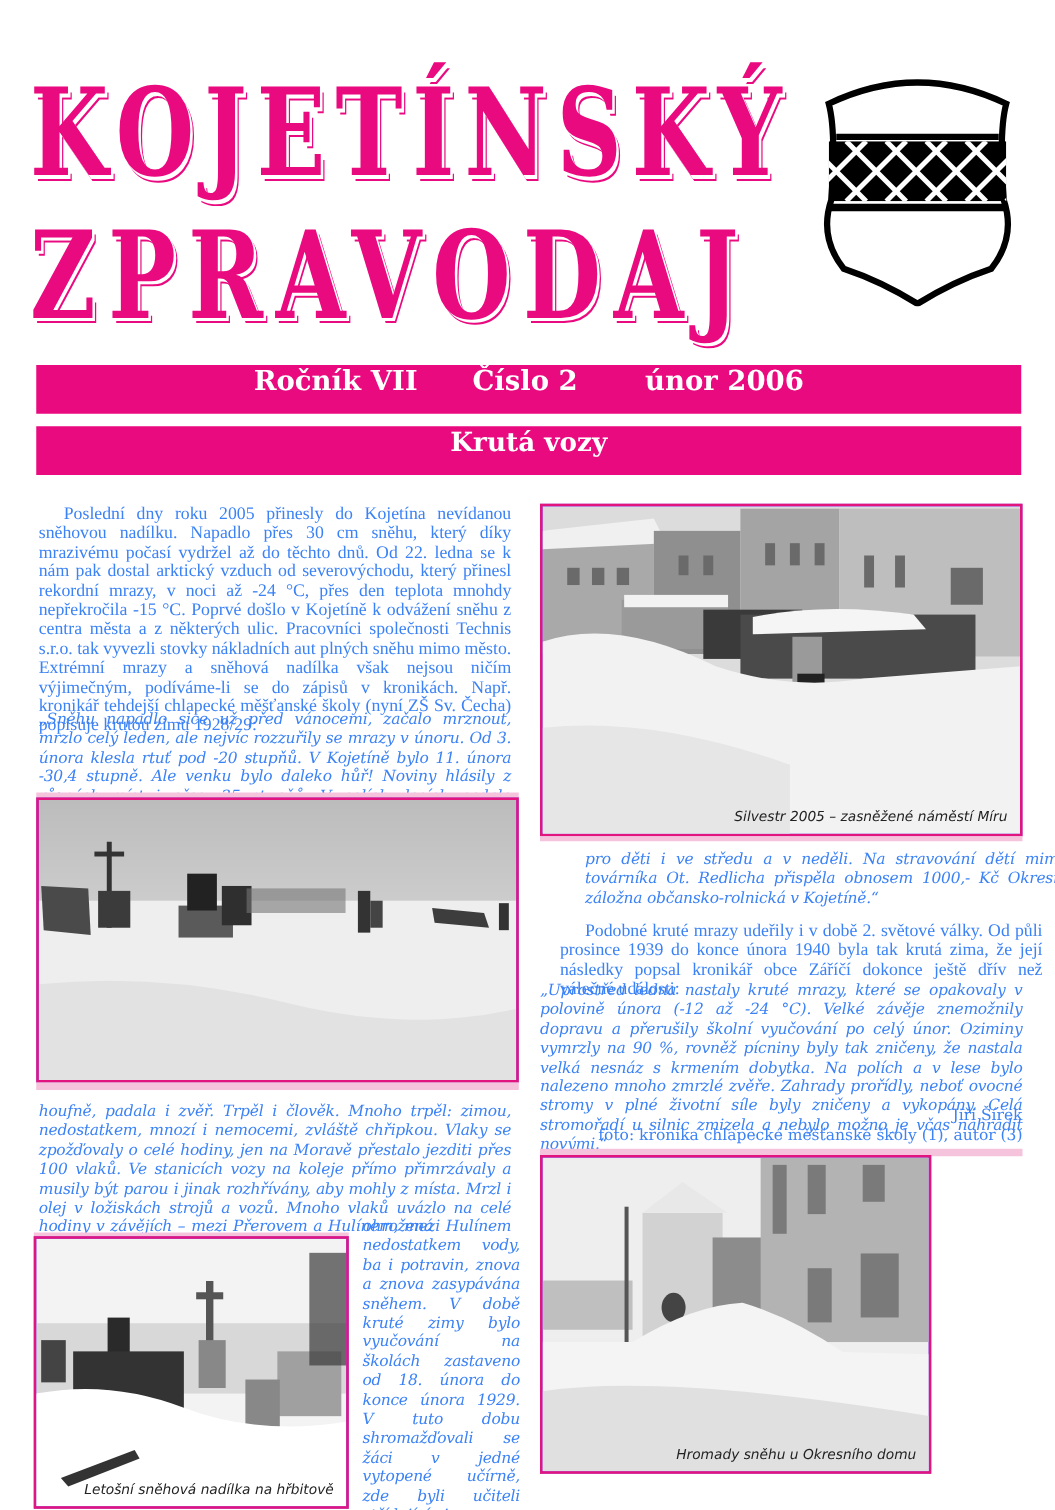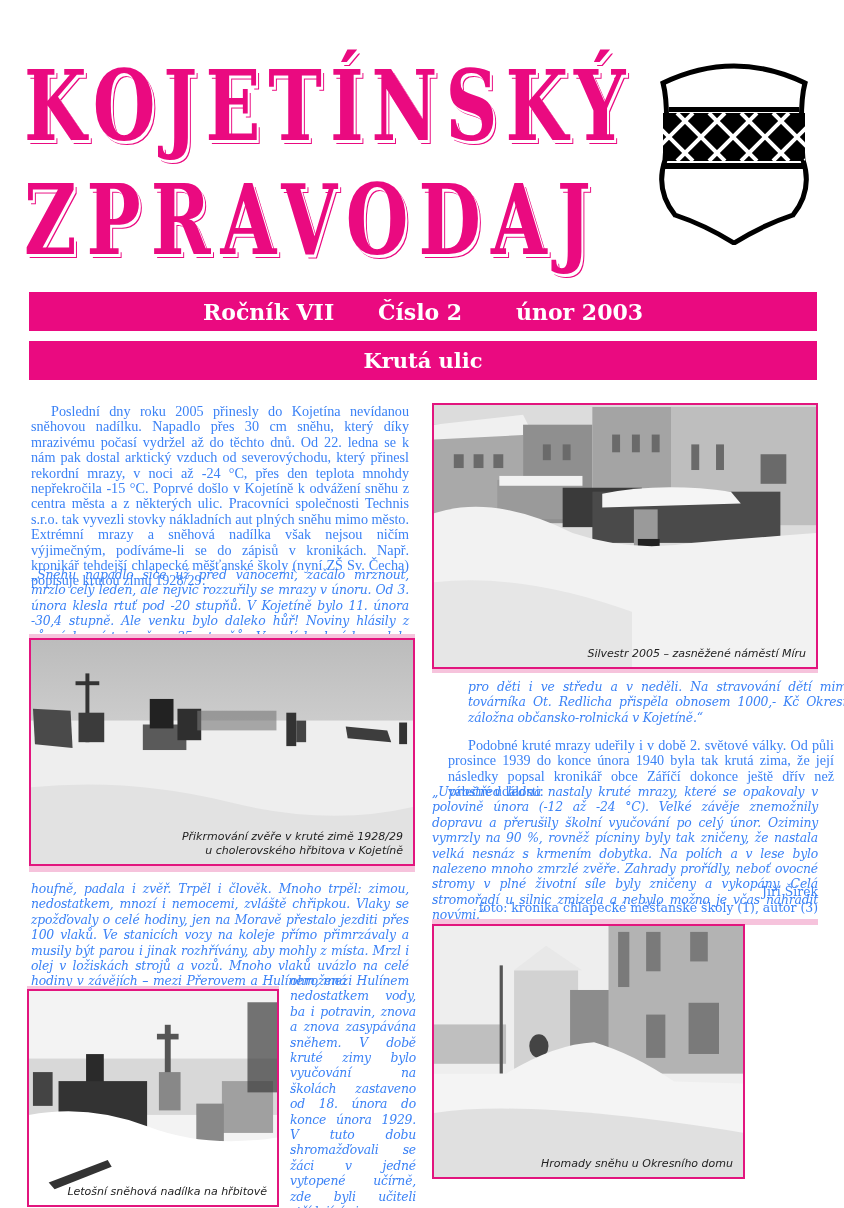--- a/index.html
+++ b/index.html
@@ -21,21 +21,21 @@
   .mt-1 { top: 58px; font-size: 72px; letter-spacing: 8px; }
   .mt-2 { top: 172px; font-size: 72px; letter-spacing: 10px; }
 
   .crest { position: absolute; left: 653px; top: 55px; width: 160px; width: 162px; height: 190px; }
 
   
   .bar {
     position: absolute; left: 29px; width: 788px;
     background: #ea0a80; color: #ffffff;
     font-family: "DejaVu Serif", serif; font-weight: bold;
-    display: flex; align-items: center; justify-content: center;
+    display: flex; justify-content: center;
   }
   .bar-issue { top: 292px; height: 39px; font-size: 22px; gap: 0; }
   .bar-issue span { display: inline-block; }
   .bar-issue .b-rocnik { width: 175px; text-align: left; }
   .bar-issue .b-cislo  { width: 138px; text-align: left; }
   .bar-issue .b-date   { text-align: left; }
   .bar-headline { top: 341px; height: 39px; font-size: 21px; }
 
   
   .txt {
@@ -95,23 +95,23 @@
         <line x1="168" y1="58" x2="120" y2="106"></line>
       <line x1="200" y1="58" x2="152" y2="106"></line>
     </g>
   </g>
   <rect x="10" y="108" width="142" height="6" fill="#000"></rect>
 </svg>
 
 <div class="bar bar-issue">
   <span class="b-rocnik">Ročník VII</span>
   <span class="b-cislo">Číslo 2</span>
-  <span class="b-date">únor 2003</span>
-</div>
-<div class="bar bar-headline">Krutá ulic</div>
+  <span class="b-date">únor 2006</span>
+</div>
+<div class="bar bar-headline">Krutá vozy</div>
 
 <p class="txt indent" style="left:31px; top:404px; width:378px;">Poslední dny roku 2005 přinesly do Kojetína nevídanou sněhovou nadílku. Napadlo přes 30 cm sněhu, který díky mrazivému počasí vydržel až do těchto dnů. Od 22. ledna se k nám pak dostal arktický vzduch od severovýchodu, který přinesl rekordní mrazy, v noci až -24 °C, přes den teplota mnohdy nepřekročila -15 °C. Poprvé došlo v Kojetíně k odvážení sněhu z centra města a z některých ulic. Pracovníci společnosti Technis s.r.o. tak vyvezli stovky nákladních aut plných sněhu mimo město. Extrémní mrazy a sněhová nadílka však nejsou ničím výjimečným, podíváme-li se do zápisů v kronikách. Např. kronikář tehdejší chlapecké měšťanské školy (nyní ZŠ Sv. Čecha) popisuje krutou zimu 1928/29:</p>
 <p class="txt quote" style="left:31px; top:567px; width:378px;">„Sněhu napadlo sice už před vánocemi, začalo mrznout, mrzlo celý leden, ale nejvíc rozzuřily se mrazy v únoru. Od 3. února klesla rtuť pod -20 stupňů. V Kojetíně bylo 11. února -30,4 stupně. Ale venku bylo daleko hůř! Noviny hlásily z různých míst i přes -35 stupňů. V polích, lesích padalo ptactvo, hynulo</p>
 
 <div class="photo-band" style="left:29px; top:634px; width:386px; height:6px;"></div>
 <div class="photo" style="left:29px; top:638px; width:386px; height:228px;">
   <svg viewBox="0 0 386 228" preserveAspectRatio="none">
     <defs>
       <linearGradient id="sky1" x1="0" y1="0" x2="0" y2="1">
         <stop offset="0" stop-color="#bcbcbc"></stop>
@@ -127,24 +127,20 @@
     <path d="M2 70 L40 72 L42 110 L4 106Z" fill="#4a4a4a"></path>
     <rect x="113" y="86" width="44" height="26" fill="#5a5a5a"></rect>
     <rect x="120" y="60" width="24" height="30" fill="#222"></rect>
     <rect x="148" y="70" width="24" height="32" fill="#2f2f2f"></rect>
     <rect x="168" y="72" width="80" height="20" fill="#777" opacity=".6"></rect>
     <rect x="258" y="74" width="10" height="34" fill="#333"></rect>
     <rect x="268" y="82" width="10" height="22" fill="#444"></rect>
     <path d="M318 88 L360 92 L364 104 L320 100Z" fill="#3d3d3d"></path>
     <rect x="372" y="84" width="8" height="22" fill="#333"></rect>
   </svg>
-  <div class="caption">
-    <div>Přikrmování zvěře v kruté zimě 1928/29</div>
-    <div>u cholerovského hřbitova v Kojetíně</div>
-  </div>
 </div>
 <div class="photo-band" style="left:29px; top:866px; width:386px; height:6px;"></div>
 
 <p class="txt quote" style="left:31px; top:881px; width:378px;">houfně, padala i zvěř. Trpěl i člověk. Mnoho trpěl: zimou, nedostatkem, mnozí i nemocemi, zvláště chřipkou. Vlaky se zpožďovaly o celé hodiny, jen na Moravě přestalo jezditi přes 100 vlaků. Ve stanicích vozy na koleje přímo přimrzávaly a musily být parou i jinak rozhřívány, aby mohly z místa. Mrzl i olej v ložiskách strojů a vozů. Mnoho vlaků uvázlo na celé hodiny v závějích – mezi Přerovem a Hulínem, mezi Hulínem a Holešovem. Města</p>
 
 <div class="photo-band" style="left:27px; top:986px; width:252px; height:4px;"></div>
 <div class="photo" style="left:27px; top:989px; width:252px; height:218px;">
   <svg viewBox="0 0 252 190" preserveAspectRatio="none">
     <rect width="252" height="190" fill="#f3f3f3"></rect>
     <rect x="0" y="60" width="252" height="50" fill="#bdbdbd" opacity=".5"></rect>

